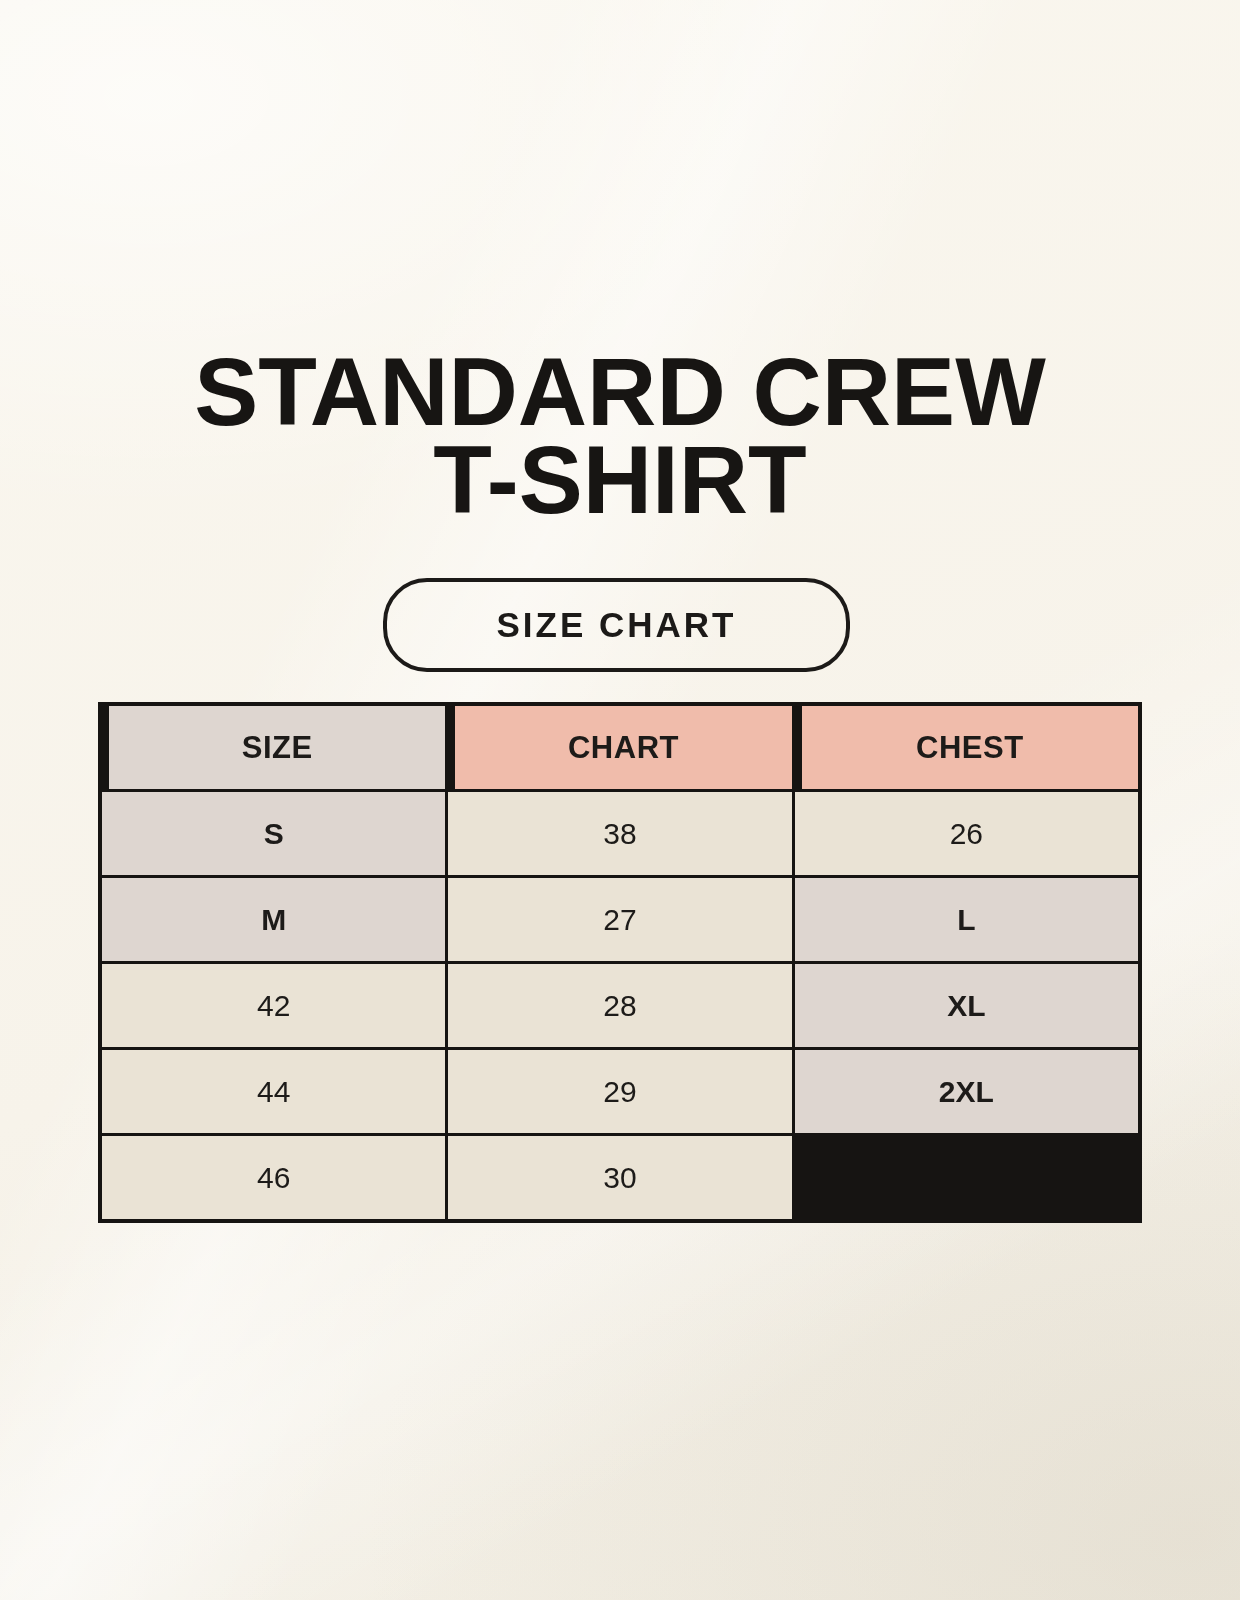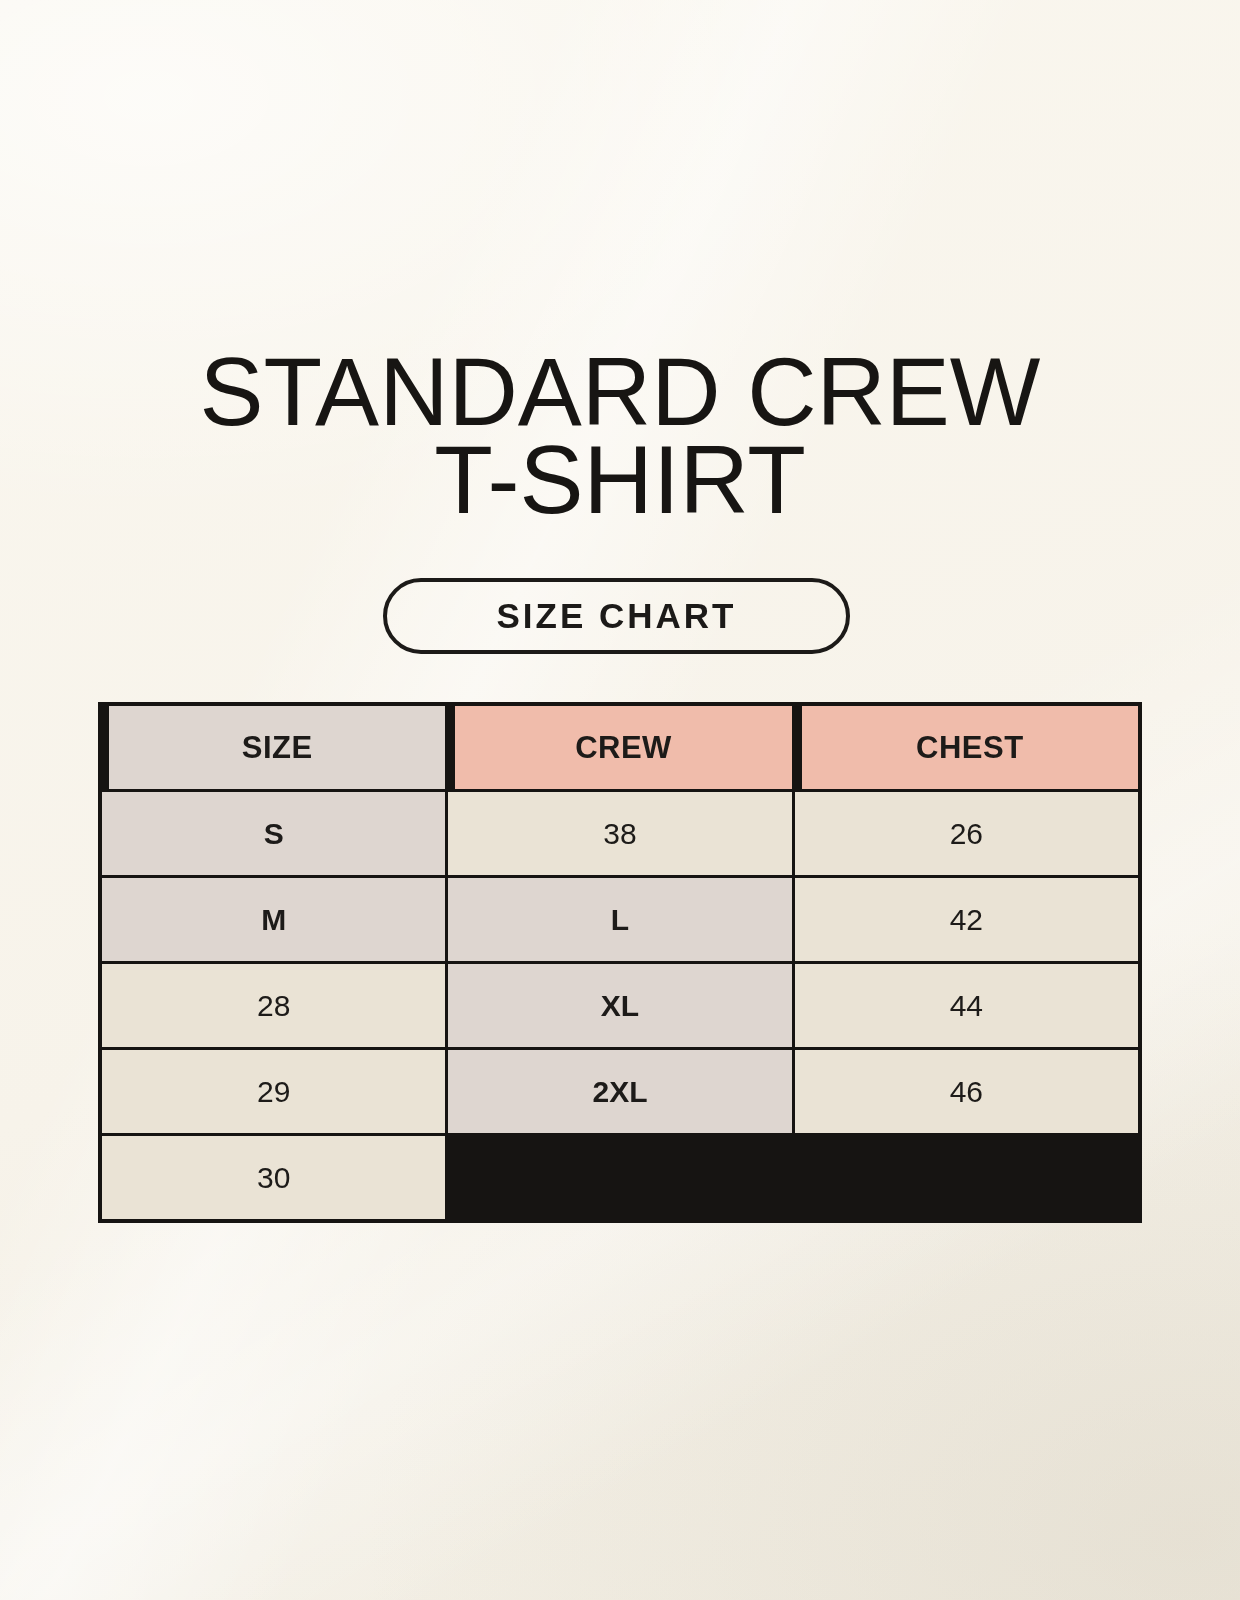--- a/index.html
+++ b/index.html
@@ -22,32 +22,32 @@
   }
 
   .title {
     position: absolute;
     top: 348px;
     left: 0;
     width: 100%;
     text-align: center;
     font-size: 96px;
     line-height: 88px;
-    font-weight: 400;
+    font-weight: 700;
     letter-spacing: 0px;
     color: #171513;
   }
   .title .line { display: block; }
 
   .badge {
     position: absolute;
     left: 383px;
     top: 578px;
     width: 467px;
-    height: 76px;
+    height: 94px;
     border: 4px solid #1c1a18;
     border-radius: 44px;
     display: flex;
     align-items: center;
     justify-content: center;
     font-size: 35px;
     font-weight: 700;
     letter-spacing: 3px;
     color: #1c1a18;
     background: transparent;
@@ -99,28 +99,29 @@
     <span class="line">T-SHIRT</span>
   </h1>
 
   <div class="badge">
     <span>SIZE CHART</span>
   </div>
 
   <div class="size-table">
 
     <div class="cell cell-head cell-size">SIZE</div>
-    <div class="cell cell-head cell-pink">CREW</div>
+    <div class="cell cell-head cell-pink">CHART</div>
     <div class="cell cell-head cell-pink">CHEST</div>
 
     <div class="cell cell-size">S</div>
     <div class="cell cell-cream">38</div>
     <div class="cell cell-cream">26</div>
 
     <div class="cell cell-size">M</div>
+    <div class="cell cell-cream">27</div>
 
     <div class="cell cell-size">L</div>
     <div class="cell cell-cream">42</div>
     <div class="cell cell-cream">28</div>
 
     <div class="cell cell-size">XL</div>
     <div class="cell cell-cream">44</div>
     <div class="cell cell-cream">29</div>
 
     <div class="cell cell-size">2XL</div>

